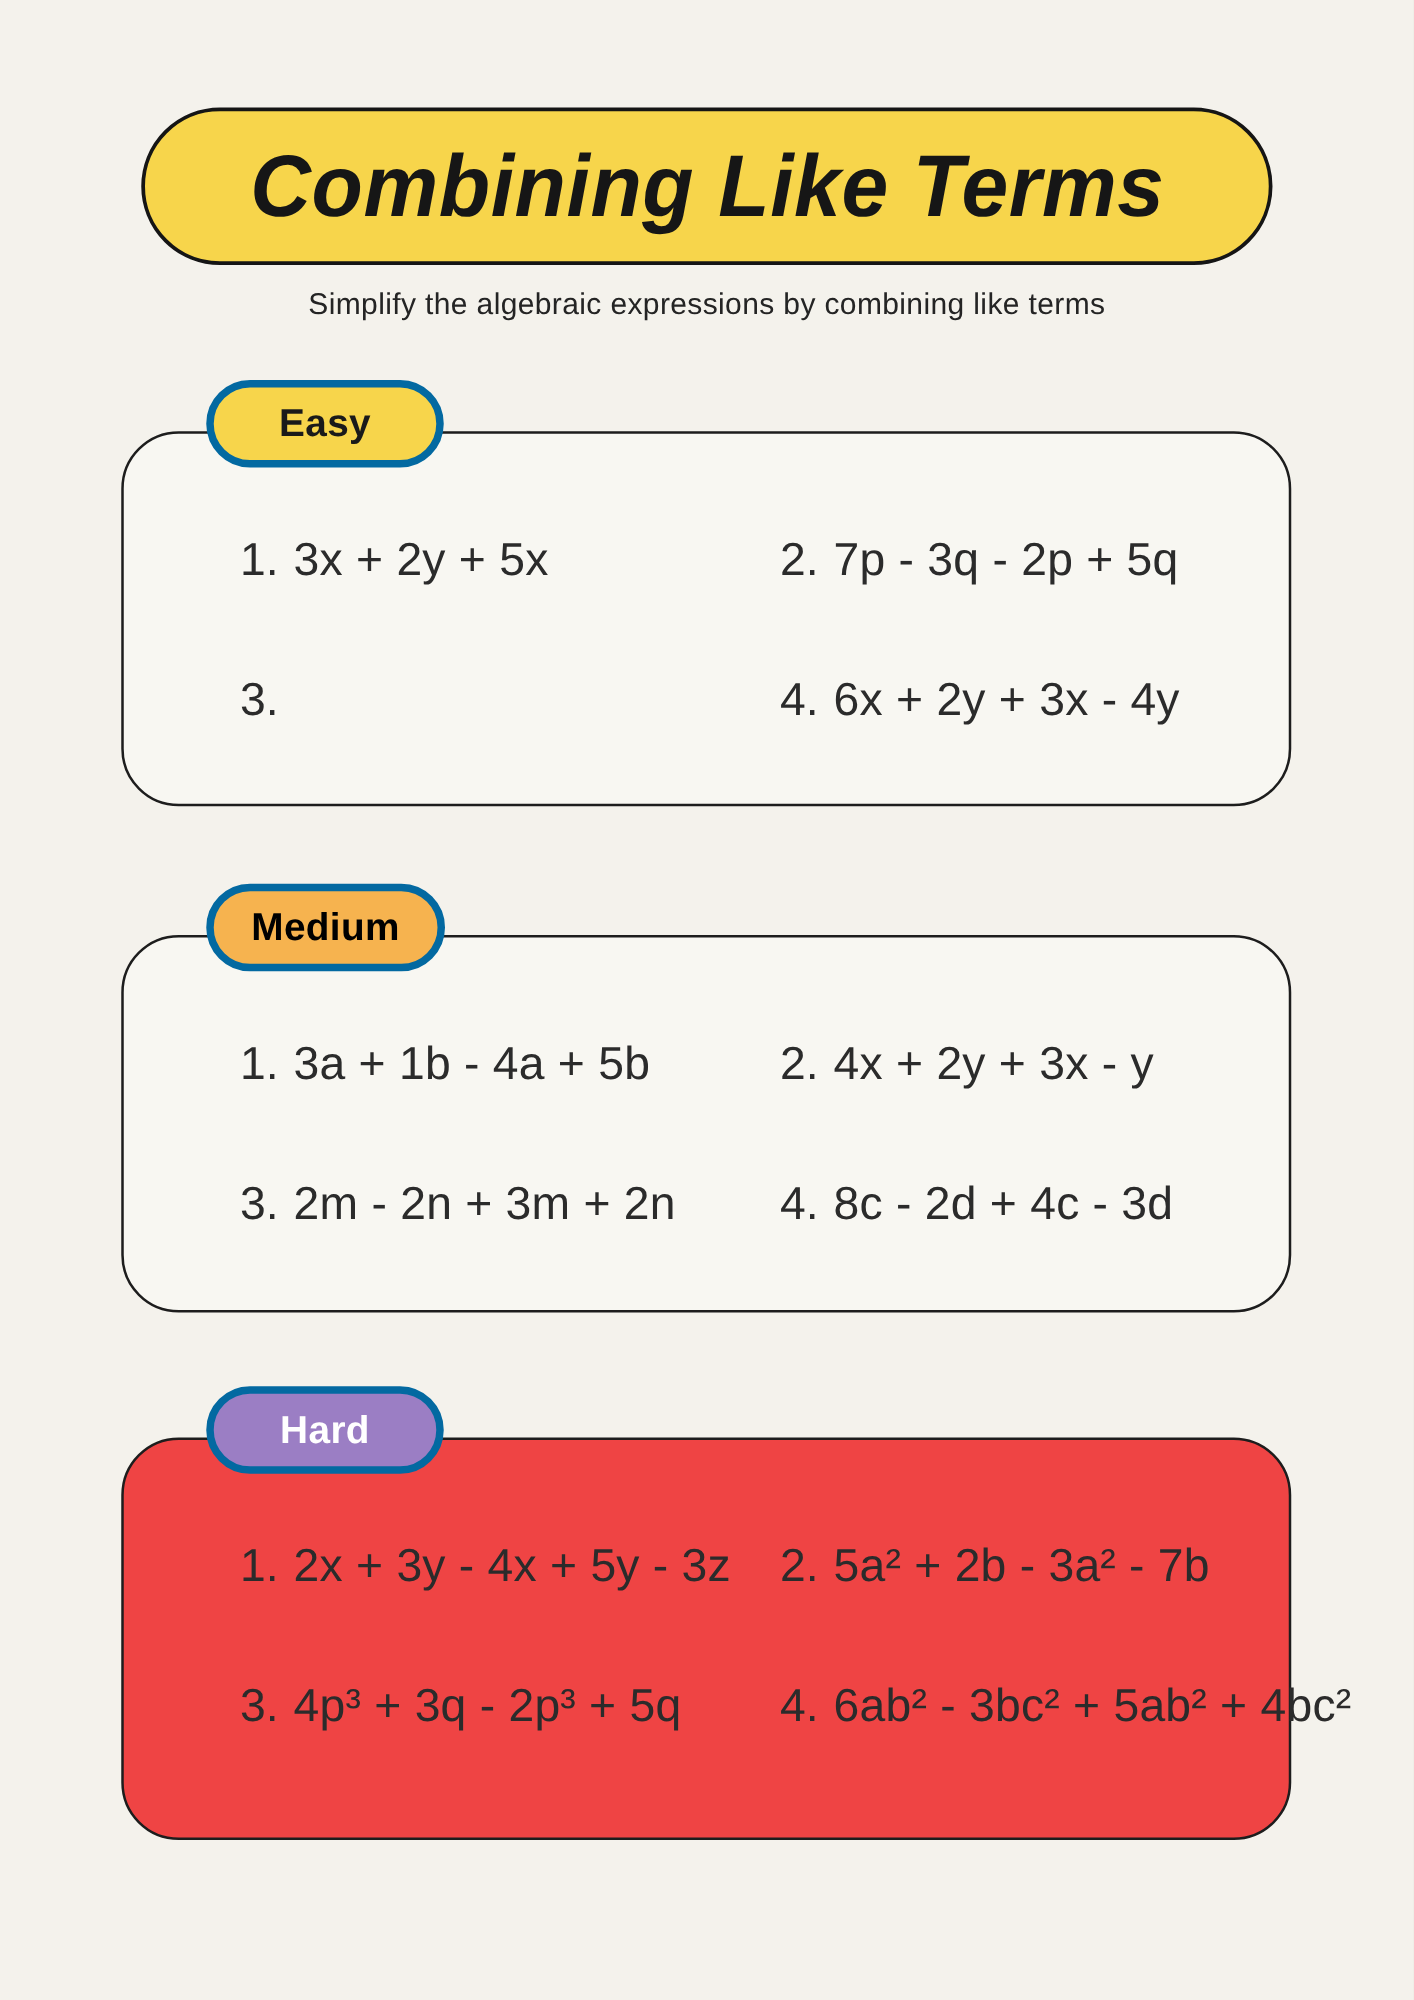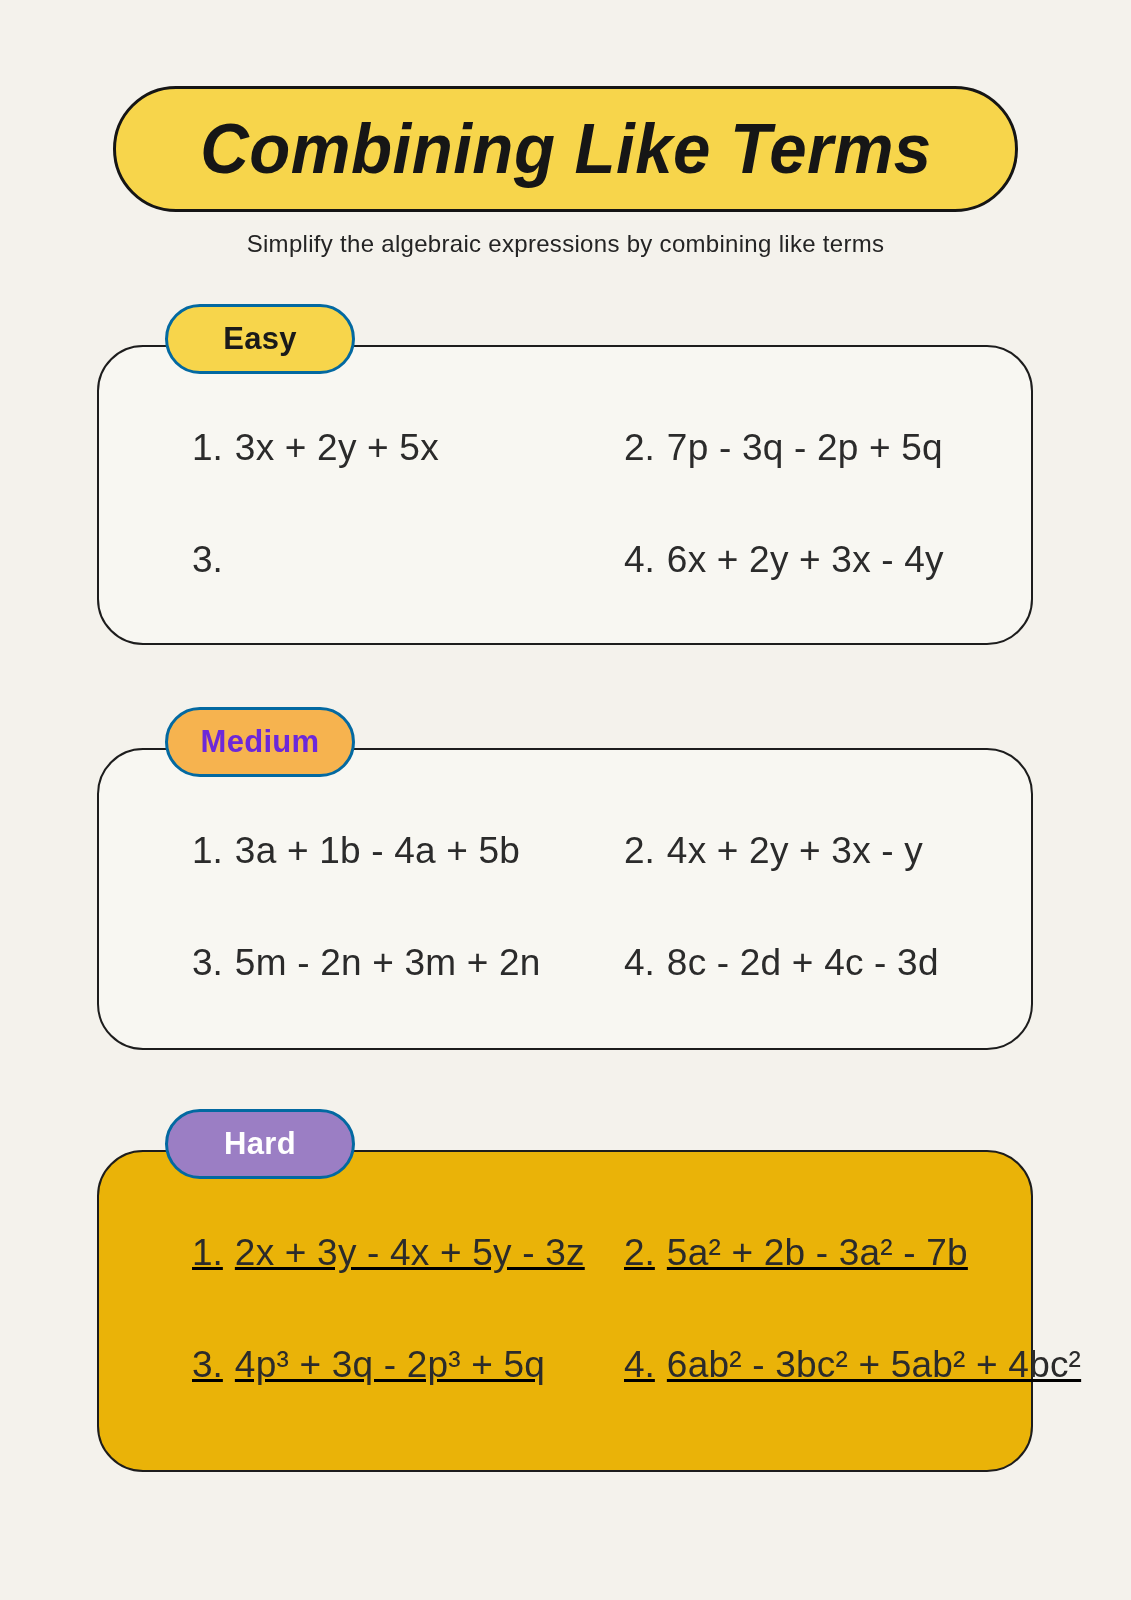--- a/index.html
+++ b/index.html
@@ -61,21 +61,21 @@
   .card-medium { top: 748px;  height: 302px; }
   .card-hard   { top: 1150px; height: 322px; }
   .badge {
     position: absolute;
     top: -43px;
     left: 66px;
     min-width: 190px;
     height: 70px;
     padding: 0 30px;
     box-sizing: border-box;
-    border: 3px solid #0369a1;
+    border: 6px solid #0369a1;
     border-radius: 36px;
     display: flex;
     align-items: center;
     justify-content: center;
     font-size: 31px;
     font-weight: 700;
     letter-spacing: 0.3px;
   }
   .problems {
     display: grid;
@@ -123,44 +123,44 @@
         <span class="problem-number">3.</span>
       </div>
       <div class="problem">
         <span class="problem-number">4.</span>
         <span class="problem-expression">6x + 2y + 3x - 4y</span>
       </div>
     </div>
   </div>
 
   <div class="card card-medium" style="background-color: rgb(248, 247, 242);">
-    <div class="badge" style="background-color: rgb(246, 179, 79); color: #6d28d9;">
+    <div class="badge" style="background-color: rgb(246, 179, 79); color: #000000;">
       <span>Medium</span>
     </div>
     <div class="problems">
       <div class="problem">
         <span class="problem-number">1.</span>
         <span class="problem-expression">3a + 1b - 4a + 5b</span>
       </div>
       <div class="problem">
         <span class="problem-number">2.</span>
         <span class="problem-expression">4x + 2y + 3x - y</span>
       </div>
       <div class="problem">
         <span class="problem-number">3.</span>
-        <span class="problem-expression">5m - 2n + 3m + 2n</span>
+        <span class="problem-expression">2m - 2n + 3m + 2n</span>
       </div>
       <div class="problem">
         <span class="problem-number">4.</span>
         <span class="problem-expression">8c - 2d + 4c - 3d</span>
       </div>
     </div>
   </div>
 
-  <div class="card card-hard" style="background-color: #eab308; text-decoration: underline;">
+  <div class="card card-hard" style="background-color: #ef4444;">
     <div class="badge" style="background-color: rgb(155, 126, 196); color: rgb(255, 255, 255);">
       <span>Hard</span>
     </div>
     <div class="problems">
       <div class="problem">
         <span class="problem-number">1.</span>
         <span class="problem-expression">2x + 3y - 4x + 5y - 3z</span>
       </div>
       <div class="problem">
         <span class="problem-number">2.</span>

